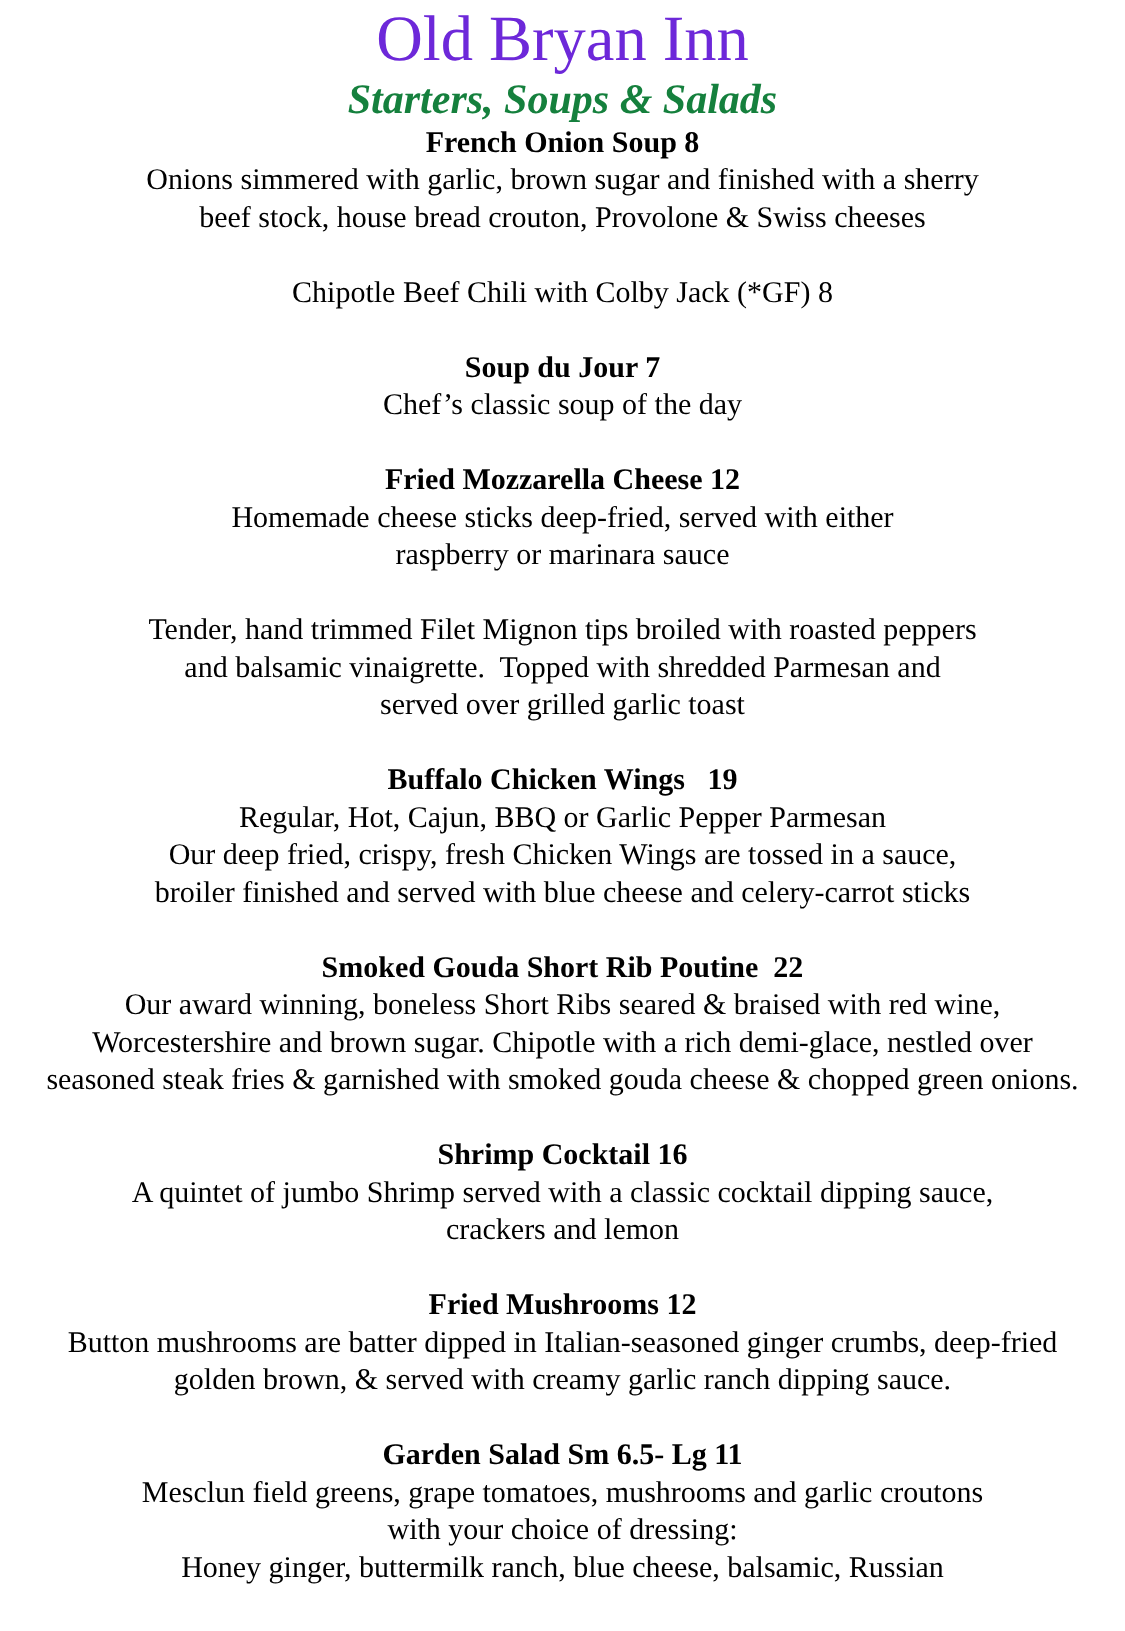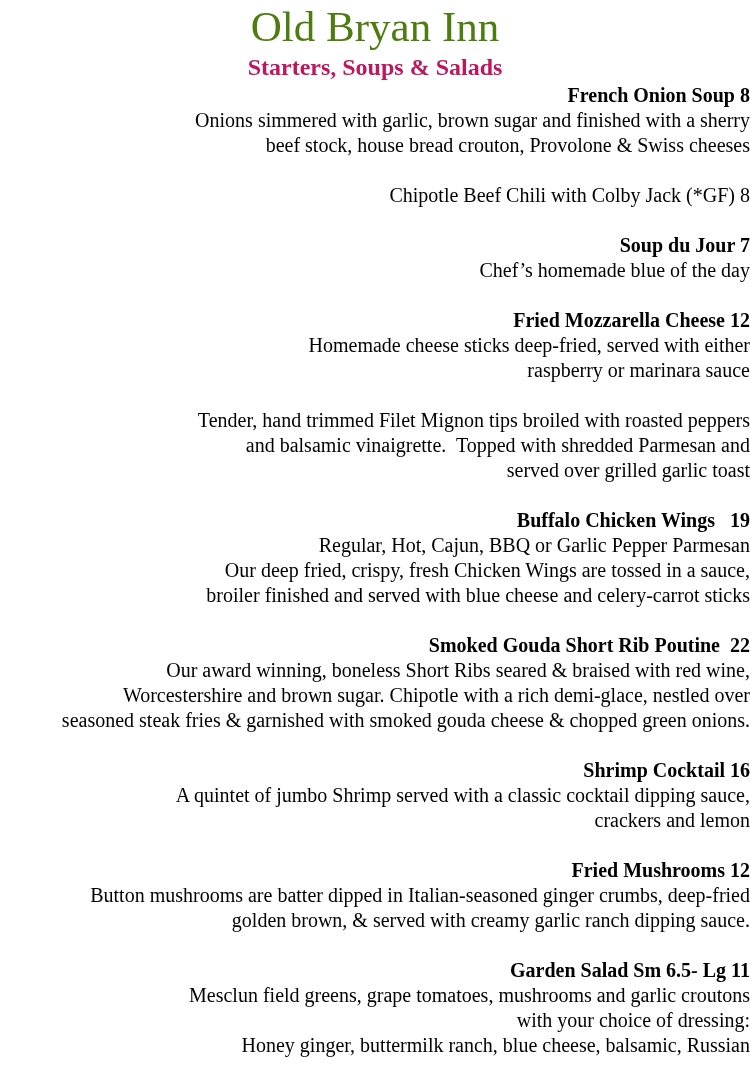--- a/index.html
+++ b/index.html
@@ -23,62 +23,62 @@
   .page-title {
     margin: 0;
     font-size: 43px;
     line-height: 49px;
     font-weight: 400;
     color: #981b1d;
     font-family: "Liberation Serif", serif;
   }
   .section-heading {
     margin: 0;
-    font-size: 24px;
+    font-size: 28px;
     line-height: 32px;
     font-weight: 700;
-    color: #be185d;
+    color: #15803d;
+    font-style: italic;
   }
   .menu-items {
     margin: 0;
   }
   .menu-item {
     margin: 0 0 25px 0;
   }
   .menu-item:last-child {
     margin-bottom: 0;
   }
   .item-line {
     font-size: 20px;
     line-height: 25px;
     white-space: pre-wrap; 
-    text-align: right;
   }
   .item-title.bold {
     font-weight: 700;
   }
 </style>
 </head>
 <body style="background: rgb(255, 255, 255); color: rgb(0, 0, 0);">
 
 <div class="page">
-  <h1 class="page-title" style="color: #4d7c0f;">Old Bryan Inn</h1>
+  <h1 class="page-title" style="color: #6d28d9;">Old Bryan Inn</h1>
   <h2 class="section-heading">Starters, Soups &amp; Salads</h2>
   <div class="menu-items" id="menu-items">
       <div class="menu-item">
         <div class="item-line item-title bold">French Onion Soup 8</div>
         <div class="item-line item-desc">Onions simmered with garlic, brown sugar and finished with a sherry</div>
         <div class="item-line item-desc">beef stock, house bread crouton, Provolone &amp; Swiss cheeses</div>
       </div>
       <div class="menu-item">
         <div class="item-line item-title">Chipotle Beef Chili with Colby Jack (*GF) 8</div>
       </div>
       <div class="menu-item">
         <div class="item-line item-title bold">Soup du Jour 7</div>
-        <div class="item-line item-desc">Chef’s homemade blue of the day</div>
+        <div class="item-line item-desc">Chef’s classic soup of the day</div>
       </div>
       <div class="menu-item">
         <div class="item-line item-title bold">Fried Mozzarella Cheese 12</div>
         <div class="item-line item-desc">Homemade cheese sticks deep-fried, served with either</div>
         <div class="item-line item-desc">raspberry or marinara sauce</div>
       </div>
       <div class="menu-item">
         <div class="item-line item-desc">Tender, hand trimmed Filet Mignon tips broiled with roasted peppers</div>
         <div class="item-line item-desc">and balsamic vinaigrette.  Topped with shredded Parmesan and</div>
         <div class="item-line item-desc">served over grilled garlic toast</div>

